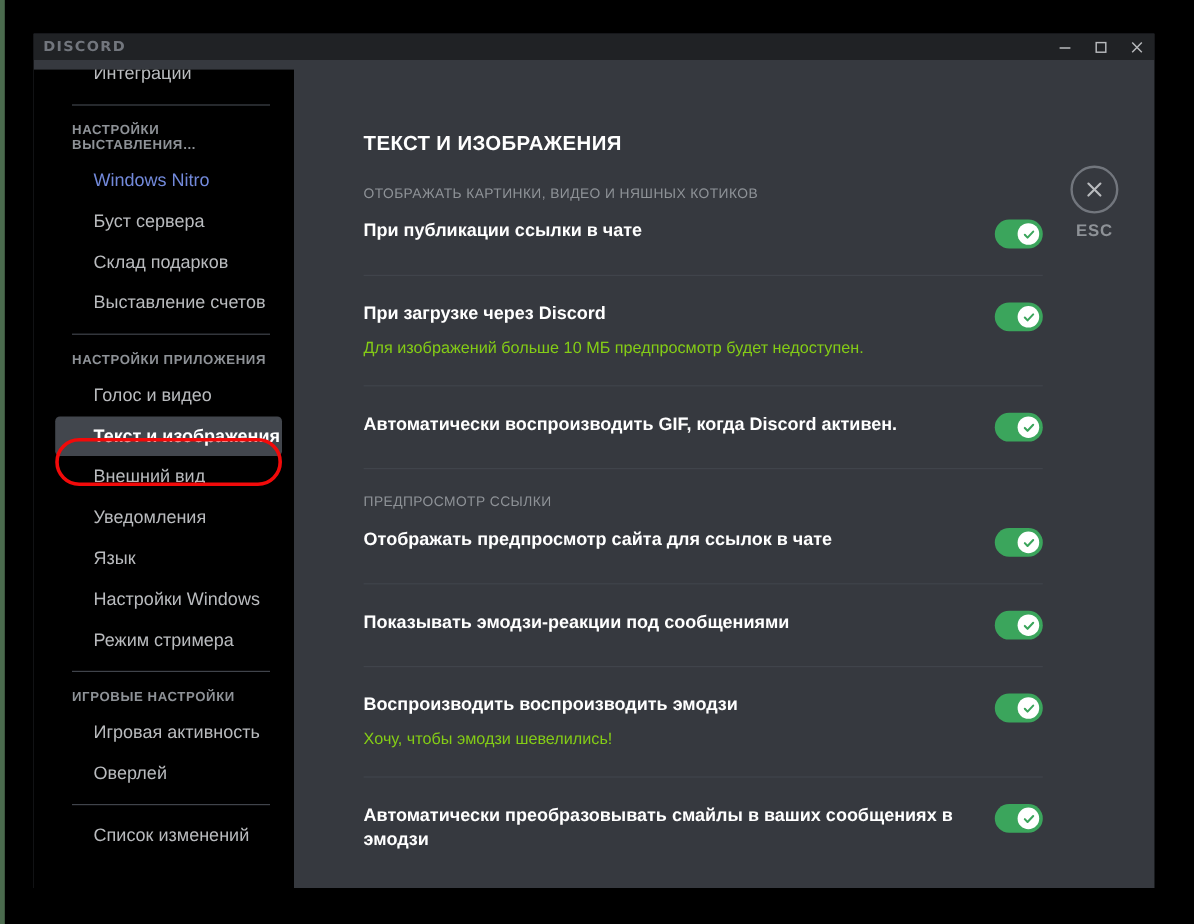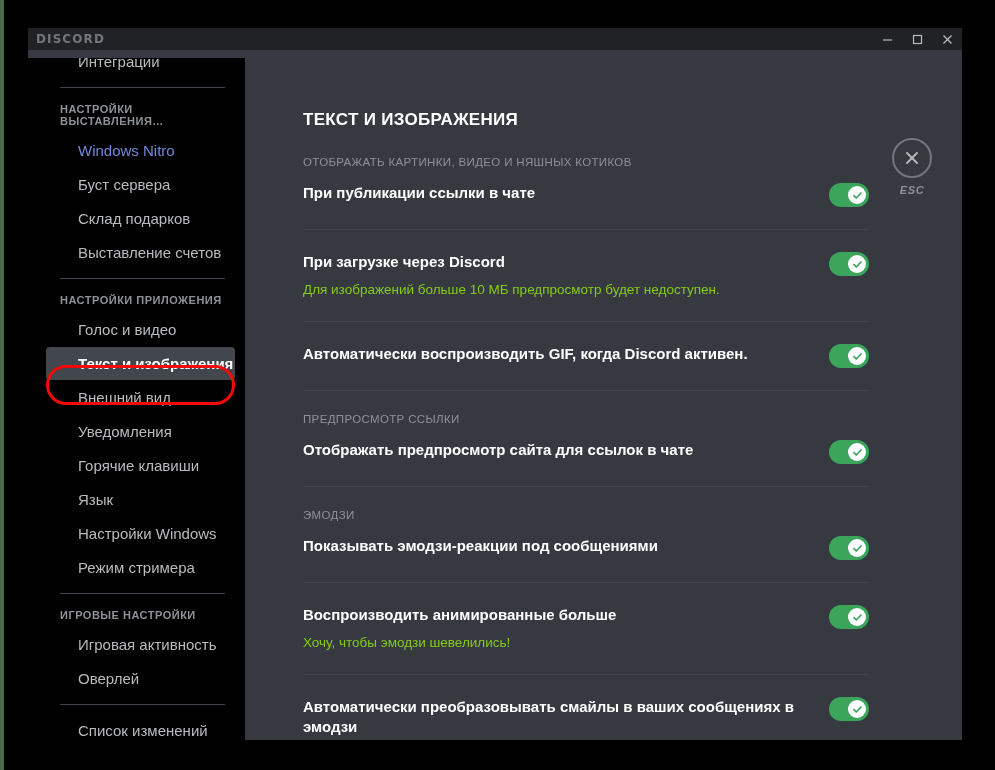--- a/index.html
+++ b/index.html
@@ -224,25 +224,24 @@
     height: 36px;
     border: 2px solid #72767d;
     border-radius: 50%;
     margin: 0 auto;
     display: flex;
     align-items: center;
     justify-content: center;
   }
   .esc-label {
     color: #8e9297;
-    font-size: 11px;
+    font-size: 14px;
     font-weight: bold;
     letter-spacing: 0.6px;
     margin-top: 6px;
-    font-style: italic;
   }
 
   
   .scrollbar {
     position: absolute;
     right: 2px;
     top: 30px;
     width: 8px;
     height: 660px;
     z-index: 20;
@@ -299,21 +298,20 @@
       <div class="side-item">Склад подарков</div>
       <div class="side-item">Выставление счетов</div>
 
       <div class="side-sep"></div>
 
       <div class="side-head">НАСТРОЙКИ ПРИЛОЖЕНИЯ</div>
       <div class="side-item">Голос и видео</div>
       <div class="side-item active">Текст и изображения</div>
       <div class="side-item">Внешний вид</div>
       <div class="side-item">Уведомления</div>
-      <div class="side-item">Горячие клавиши</div>
       <div class="side-item">Язык</div>
       <div class="side-item">Настройки Windows</div>
       <div class="side-item">Режим стримера</div>
 
       <div class="side-sep"></div>
 
       <div class="side-head">ИГРОВЫЕ НАСТРОЙКИ</div>
       <div class="side-item">Игровая активность</div>
       <div class="side-item">Оверлей</div>
 
@@ -389,40 +387,39 @@
           <div class="knob">
             <svg width="11" height="11" viewBox="0 0 11 11">
                 <polyline points="2,5.6 4.3,8 9,3" fill="none" stroke="#3ba55c" stroke-width="1.7" stroke-linecap="round" stroke-linejoin="round"></polyline>
               </svg>
           </div>
         </div>
       </div>
 
       <div class="divider"></div>
 
-      <div class="group-label">ЭМОДЗИ</div>
 
       <div class="row">
         <div class="row-text">
           <div class="row-title">Показывать эмодзи-реакции под сообщениями</div>
         </div>
         <div class="toggle">
           <div class="knob">
             <svg width="11" height="11" viewBox="0 0 11 11">
                 <polyline points="2,5.6 4.3,8 9,3" fill="none" stroke="#3ba55c" stroke-width="1.7" stroke-linecap="round" stroke-linejoin="round"></polyline>
               </svg>
           </div>
         </div>
       </div>
 
       <div class="divider"></div>
 
       <div class="row">
         <div class="row-text">
-          <div class="row-title">Воспроизводить анимированные больше</div>
+          <div class="row-title">Воспроизводить воспроизводить эмодзи</div>
           <div class="row-desc">Хочу, чтобы эмодзи шевелились!</div>
         </div>
         <div class="toggle">
           <div class="knob">
             <svg width="11" height="11" viewBox="0 0 11 11">
                 <polyline points="2,5.6 4.3,8 9,3" fill="none" stroke="#3ba55c" stroke-width="1.7" stroke-linecap="round" stroke-linejoin="round"></polyline>
               </svg>
           </div>
         </div>
       </div>

